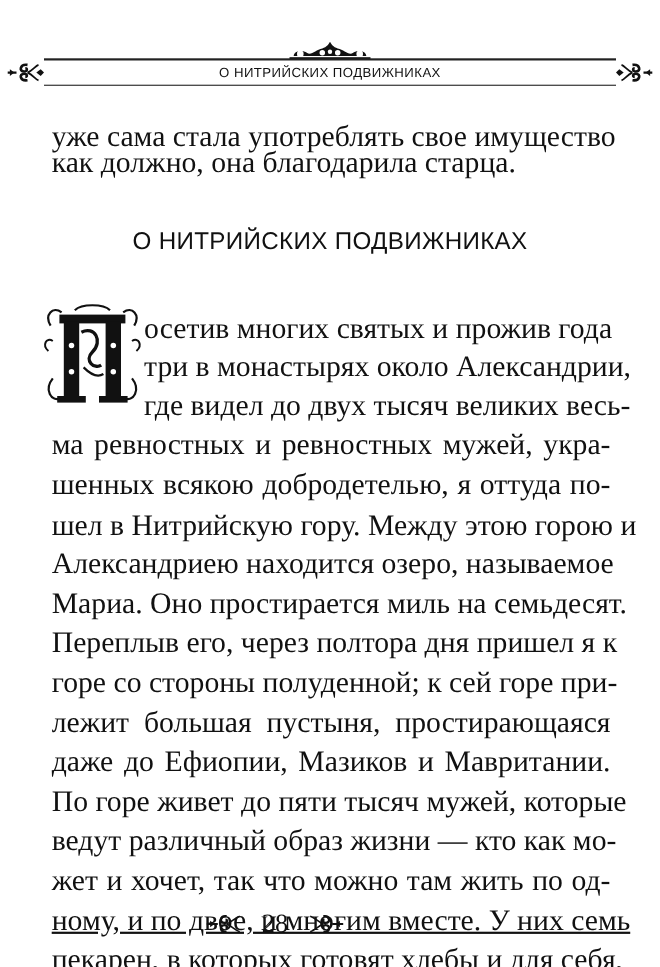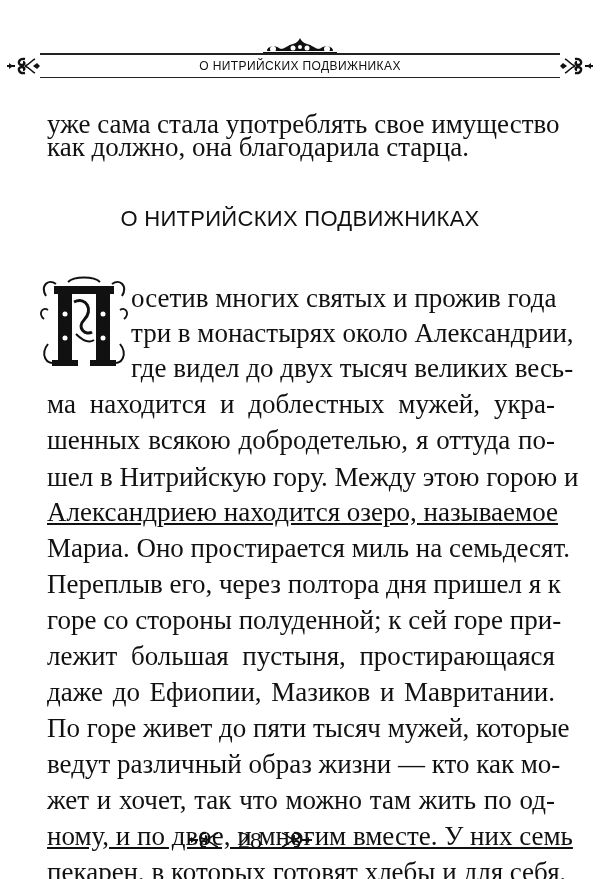--- a/index.html
+++ b/index.html
@@ -90,24 +90,24 @@
     <circle cx="65" cy="40" r="2.5" fill="#fff"></circle>
     <circle cx="27" cy="64" r="2.5" fill="#fff"></circle>
     <circle cx="65" cy="64" r="2.5" fill="#fff"></circle>
     <text x="46" y="60" font-size="1" fill="#111">П</text>
   </svg>
 
   <div class="text">
     <div class="line justify" style="top:267px; left:131px; width:424px;">осетив многих святых и прожив года</div>
     <div class="line justify" style="top:302px; left:131px; width:424px;font-family:Liberation Serif, serif;">три в монастырях около Александрии,</div>
     <div class="line justify" style="top:337px; left:131px; width:424px;">где видел до двух тысяч великих весь-</div>
-    <div class="line justify" style="top:373px;">ма находится и доблестных мужей, укра-</div>
+    <div class="line justify" style="top:373px;">ма ревностных и ревностных мужей, укра-</div>
     <div class="line justify" style="top:409px;">шенных всякою добродетелью, я оттуда по-</div>
     <div class="line justify" style="top:446px;">шел в Нитрийскую гору. Между этою горою и</div>
-    <div class="line justify" style="top:481px;text-decoration:underline;">Александриею находится озеро, называемое</div>
+    <div class="line justify" style="top:481px;">Александриею находится озеро, называемое</div>
     <div class="line justify" style="top:517px;">Мариа. Оно простирается миль на семьдесят.</div>
     <div class="line justify" style="top:553px;">Переплыв его, через полтора дня пришел я к</div>
     <div class="line justify" style="top:589px;">горе со стороны полуденной; к сей горе при-</div>
     <div class="line justify" style="top:625px;">лежит большая пустыня, простирающаяся</div>
     <div class="line justify" style="top:661px;">даже до Ефиопии, Мазиков и Мавритании.</div>
     <div class="line justify" style="top:697px;">По горе живет до пяти тысяч мужей, которые</div>
     <div class="line justify" style="top:733px;">ведут различный образ жизни — кто как мо-</div>
     <div class="line justify" style="top:769px;">жет и хочет, так что можно там жить по од-</div>
     <div class="line justify" style="top:805px;text-decoration:underline;">ному, и по двое, и многим вместе. У них семь</div>
     <div class="line justify" style="top:841px;">пекарен, в которых готовят хлебы и для себя,</div>

